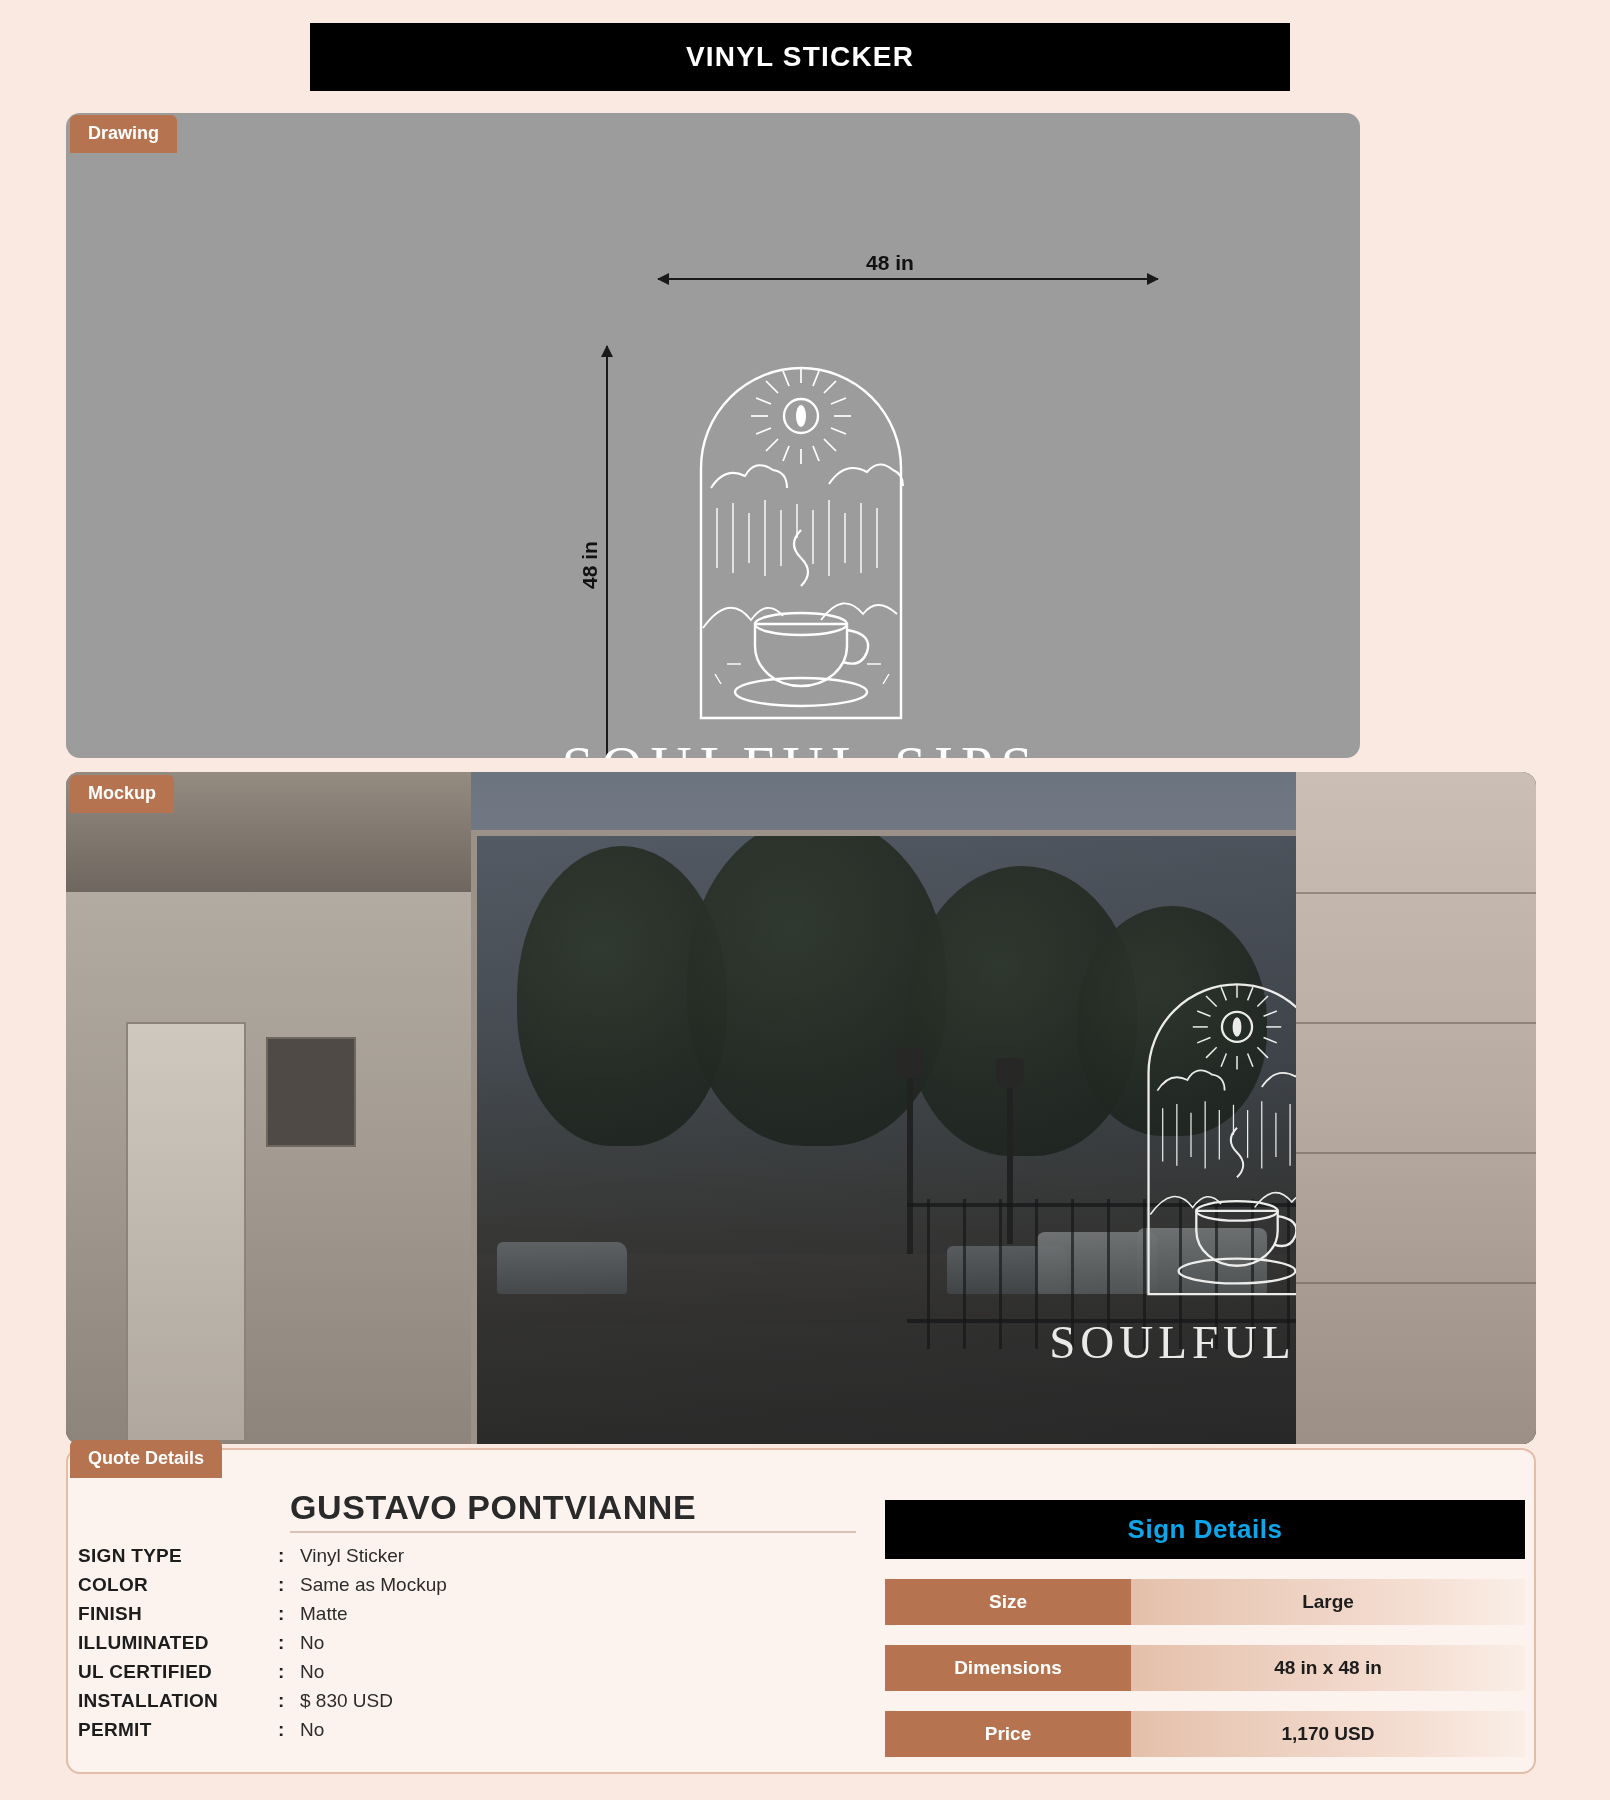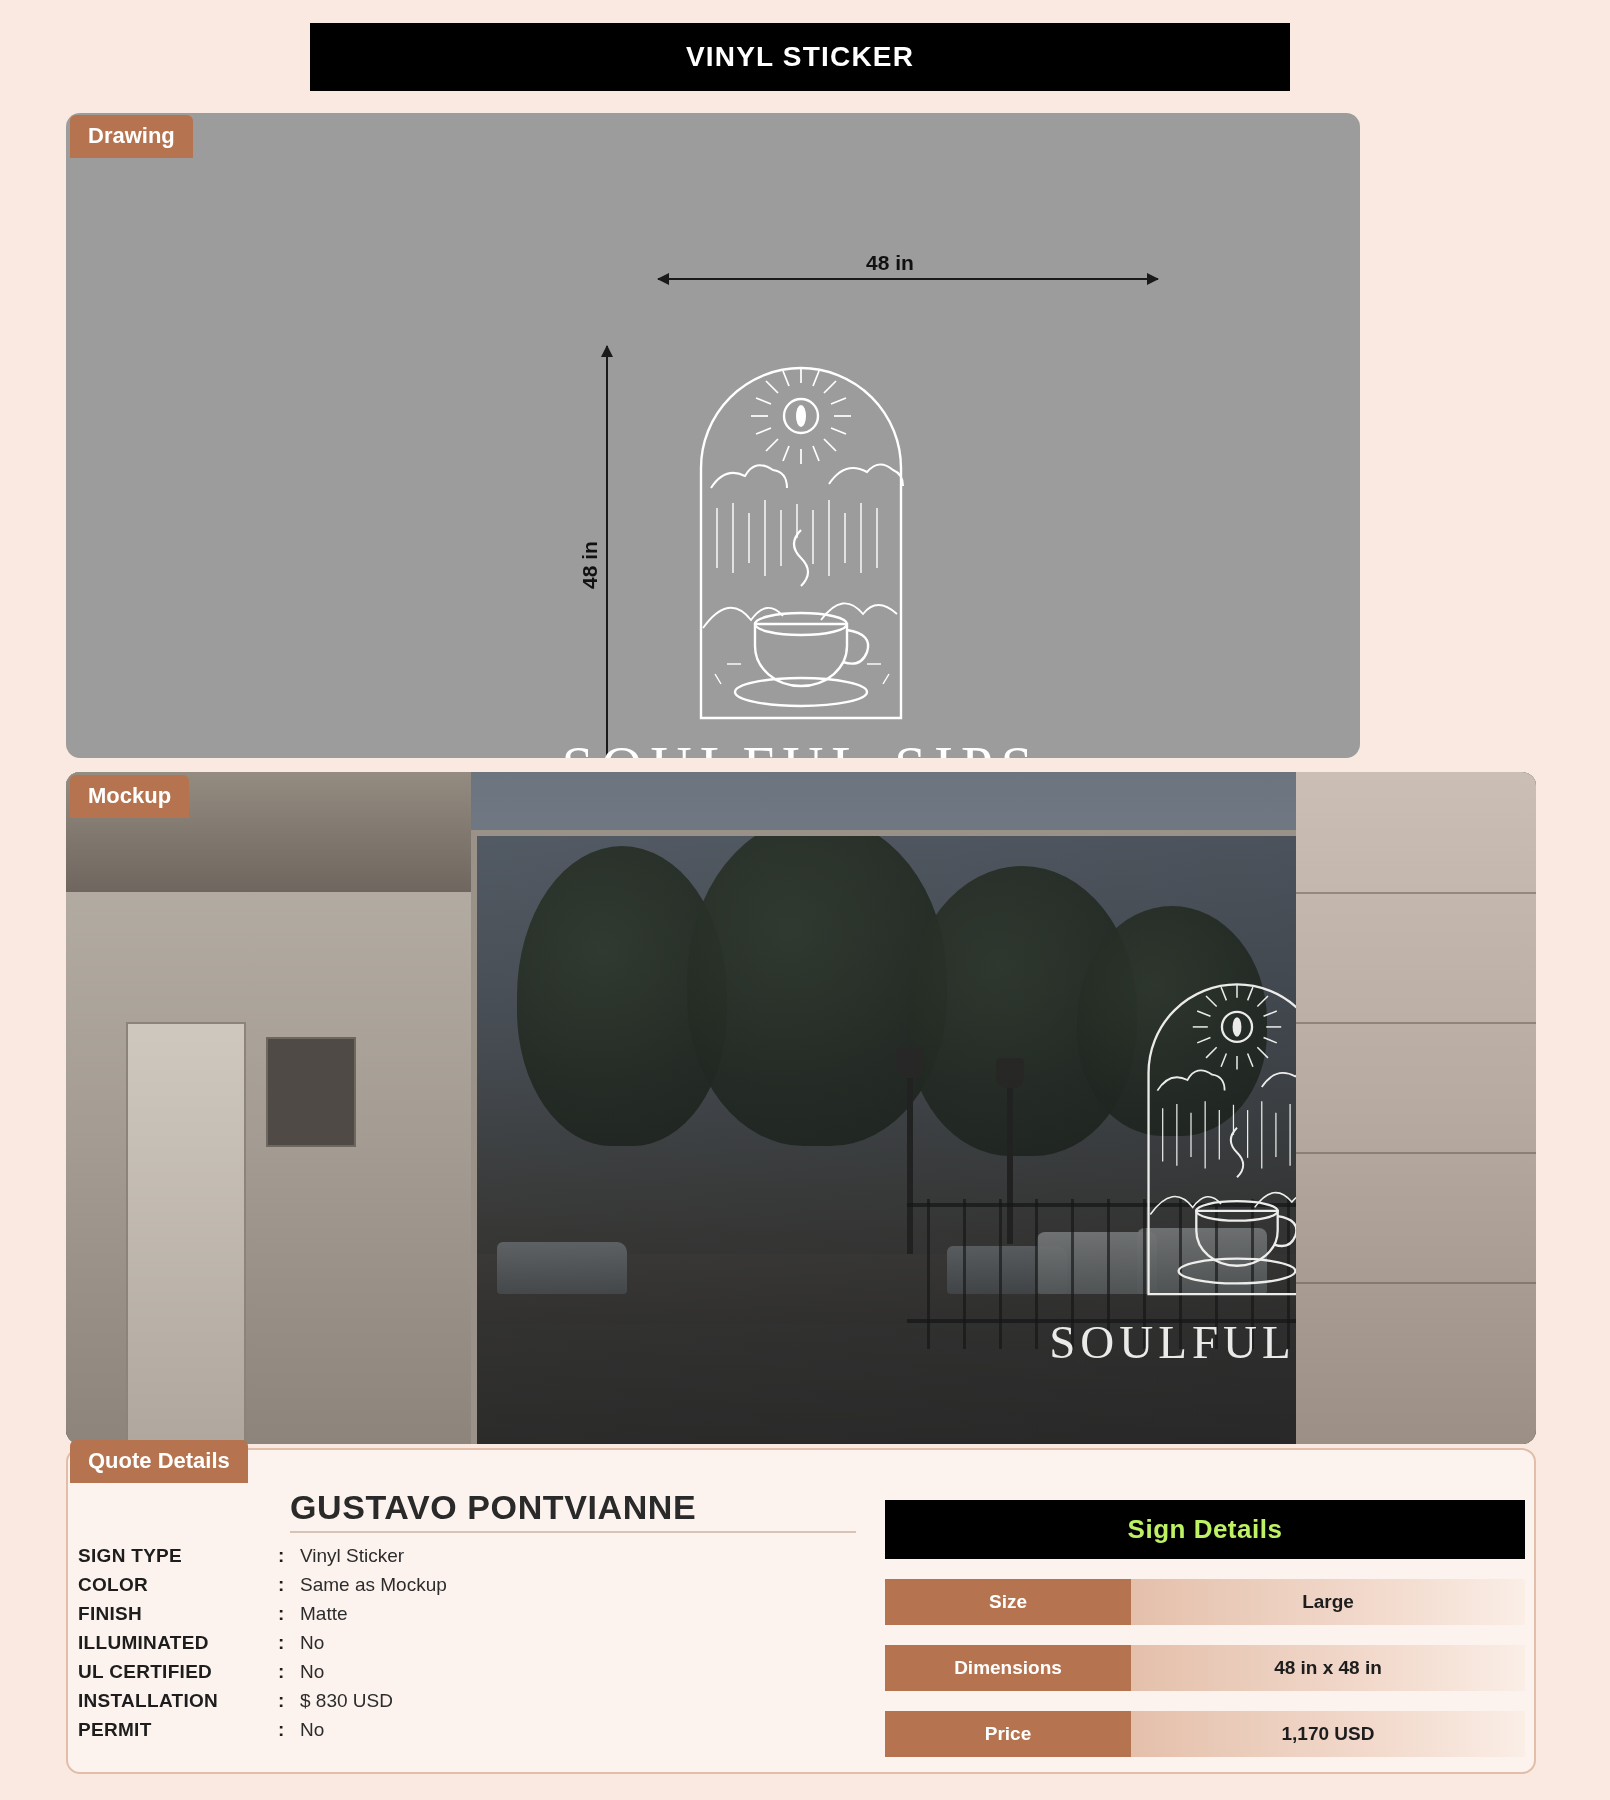--- a/index.html
+++ b/index.html
@@ -26,21 +26,21 @@
     font-size: 28px;
     font-weight: bold;
     letter-spacing: 1.2px;
   }
 
   
   .panel-label {
     position: absolute;
     background: #b5744f;
     color: #ffffff;
-    font-size: 22px;
+    font-size: 18px;
     font-weight: bold;
     padding: 8px 18px 9px 18px;
     border-radius: 6px 6px 0 0;
     z-index: 5;
   }
 
   
   .drawing-panel {
     position: absolute;
     left: 66px; top: 113px;
@@ -257,21 +257,21 @@
   }
   .spec-colon { width: 22px; font-weight: bold; color: #1d1d1d; }
   .spec-val { color: #2c2c2c; }
 
   .sign-details {
     position: absolute;
     left: 885px; top: 1500px;
     width: 640px;
   }
   .sd-header {
-    background: #000000; color: #bef264;
+    background: #000000; color: #0ea5e9;
     text-align: center;
     font-size: 26px; font-weight: bold;
     padding: 14px 0;
     letter-spacing: .5px;
   }
   .sd-row { display: flex; margin-top: 20px; }
   .sd-key {
     width: 246px;
     background: #b5744f;
     color: #ffffff;

